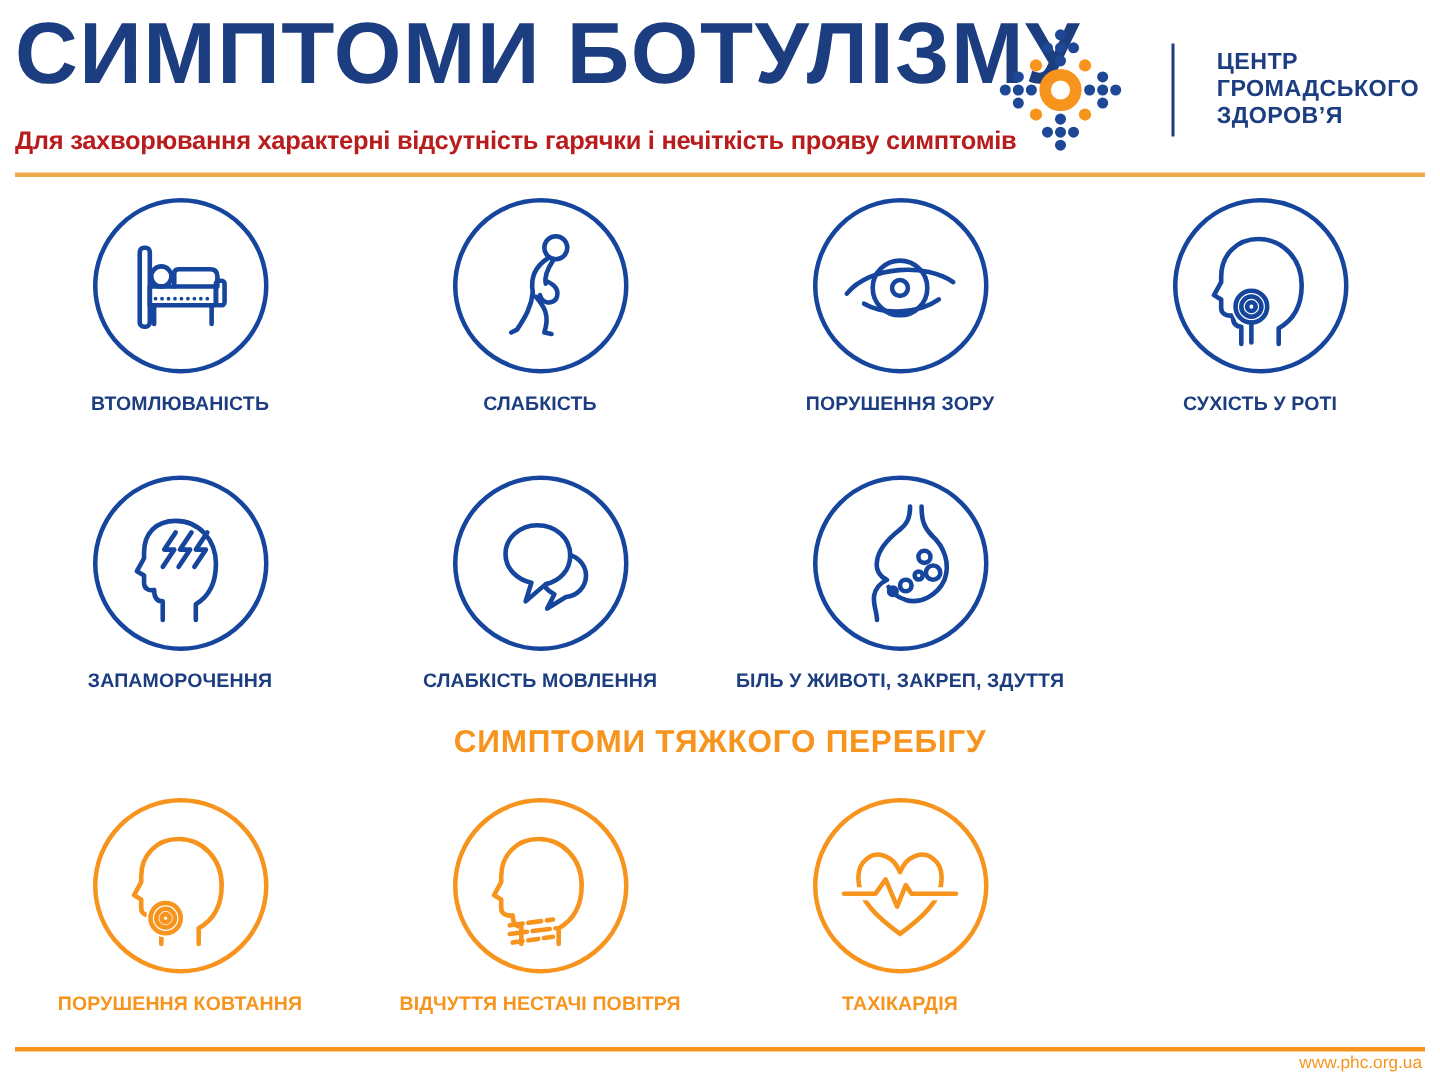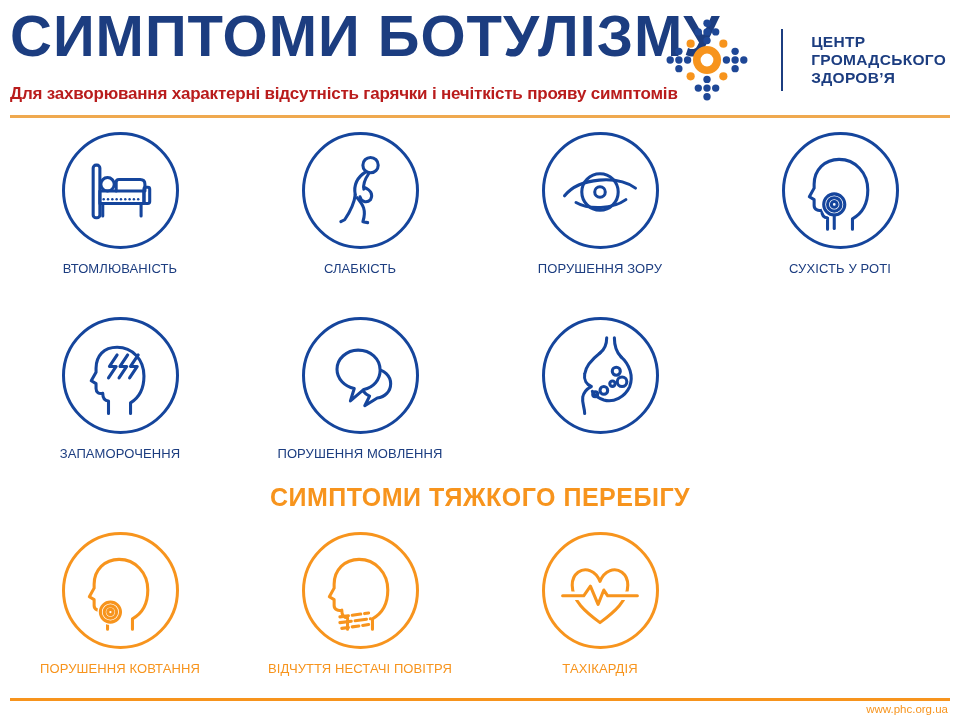--- a/index.html
+++ b/index.html
@@ -43,29 +43,29 @@
   .ring{
     width:111px;height:111px;border-radius:50%;
     border:3.2px solid currentColor;
     display:flex;align-items:center;justify-content:center;
     background:#fff;
   }
   .cell.blue{color:#15459c;}
   .cell.orange{color:#f7941d;}
   .label{
     margin-top:12px;
-    font-size:13px;font-weight:400;letter-spacing:0.1px;
+    font-size:13px;font-weight:700;letter-spacing:0.1px;
     text-align:center;white-space:nowrap;
   }
   .cell.blue .label{color:#1c3d80;}
   .cell.orange .label{color:#f7941d;}
   .section-heading{
     position:absolute;top:483px;left:0;width:960px;
     text-align:center;
-    font-size:25px;font-weight:800;letter-spacing:0.5px;
+    font-size:21px;font-weight:800;letter-spacing:0.5px;
     color:#f7941d;
   }
   .footer-url{
     position:absolute;top:703px;right:12px;
     font-size:11.5px;font-weight:400;color:#f7941d;
     text-decoration:none;
     margin-left:43px;
   }
   .icon{stroke:currentColor;fill:none;stroke-width:3.2;stroke-linecap:round;stroke-linejoin:round;}
   .icon .fillc{fill:currentColor;stroke:none;}
@@ -198,36 +198,37 @@
       </div>
       <div class="label">ЗАПАМОРОЧЕННЯ</div>
     </div>
     <div class="cell blue">
       <div class="ring">
         <svg class="icon" width="92" height="92" viewBox="0 0 96 96">
           <path d="M64,41 C73,41 80,48 80,56 C80,64 74,70 66,71 L53,79 L58,69 C52,66 49,61 49,56 C49,48 56,41 64,41"></path>
           <path class="wfill" d="M46,21 C59,21 69,30 69,42 C69,52 62,60 52,62 L38,74 L42,61 C32,59 24,51 24,41 C24,30 34,21 46,21 Z"></path>
         </svg>
       </div>
-      <div class="label">ПОРУШЕННЯ МОВЛЕННЯ</div>
+      <div class="label">СЛАБКІСТЬ МОВЛЕННЯ</div>
     </div>
     <div class="cell blue">
       <div class="ring">
         <svg class="icon" width="92" height="92" viewBox="0 0 96 96">
           <path d="M55,8 C55,16 53,20 48,24"></path>
           <path d="M63,8 C63,18 65,23 70,28"></path>
           <path d="M48,24 C39,31 33,38 32,46 C31,52 34,57 39,59 C35,61 31,64 30,70 C29,76 32,81 32,87"></path>
           <path d="M70,28 C79,36 83,48 79,59 C74,70 62,76 52,73 C46,71 42,68 40,64"></path>
           <circle cx="65" cy="43" r="4.2"></circle>
           <circle cx="71" cy="54" r="5"></circle>
           <circle cx="61" cy="56" r="2.8"></circle>
           <circle cx="52" cy="63" r="4"></circle>
           <circle cx="43" cy="67" r="2.6"></circle>
         </svg>
       </div>
+      <div class="label">БІЛЬ У ЖИВОТІ, ЗАКРЕП, ЗДУТТЯ</div>
     </div>
   </div>
 
   <div class="section-heading">СИМПТОМИ ТЯЖКОГО ПЕРЕБІГУ</div>
 
   <div class="row row3">
     <div class="cell orange">
       <div class="ring">
         <svg class="icon" width="92" height="92" viewBox="0 0 96 96">
           <path d="M61,88 V77 C72,71 77,60 77,47 C77,29 64,15 47,15 C32,15 21,26 21,41 V45 L16,54 L21,57 V63 C21,67 25,69 29,68 C29,73 31,76 35,76 V88"></path>

